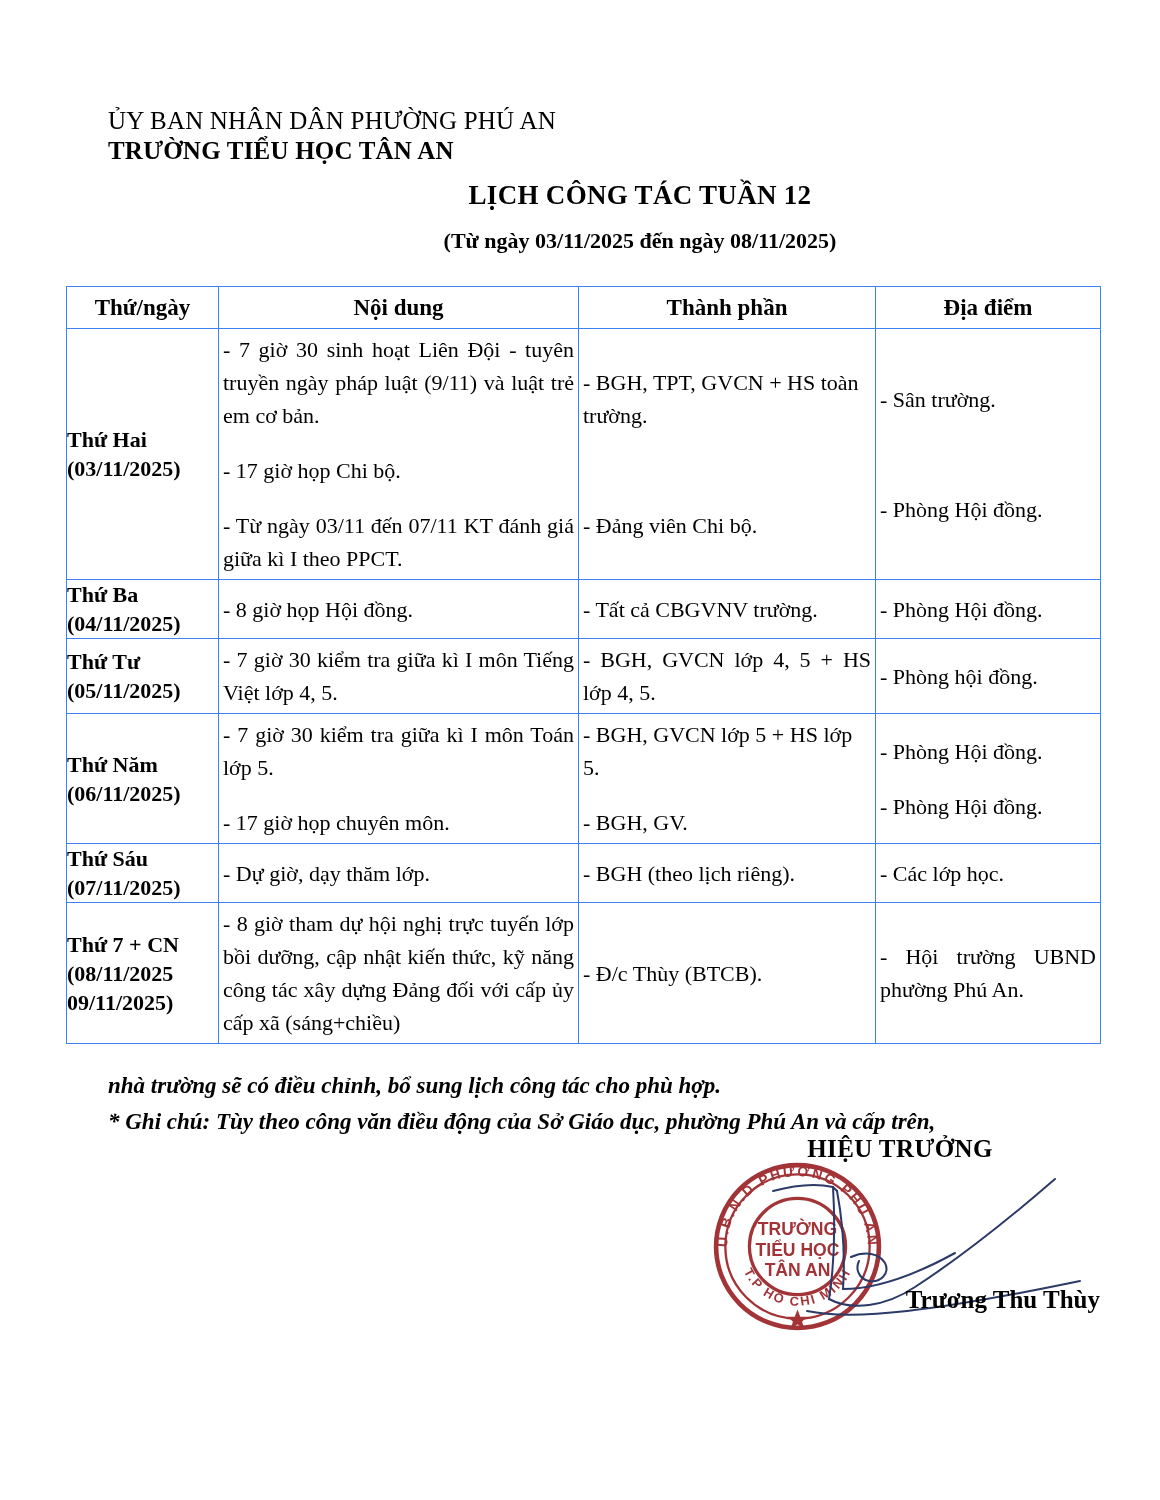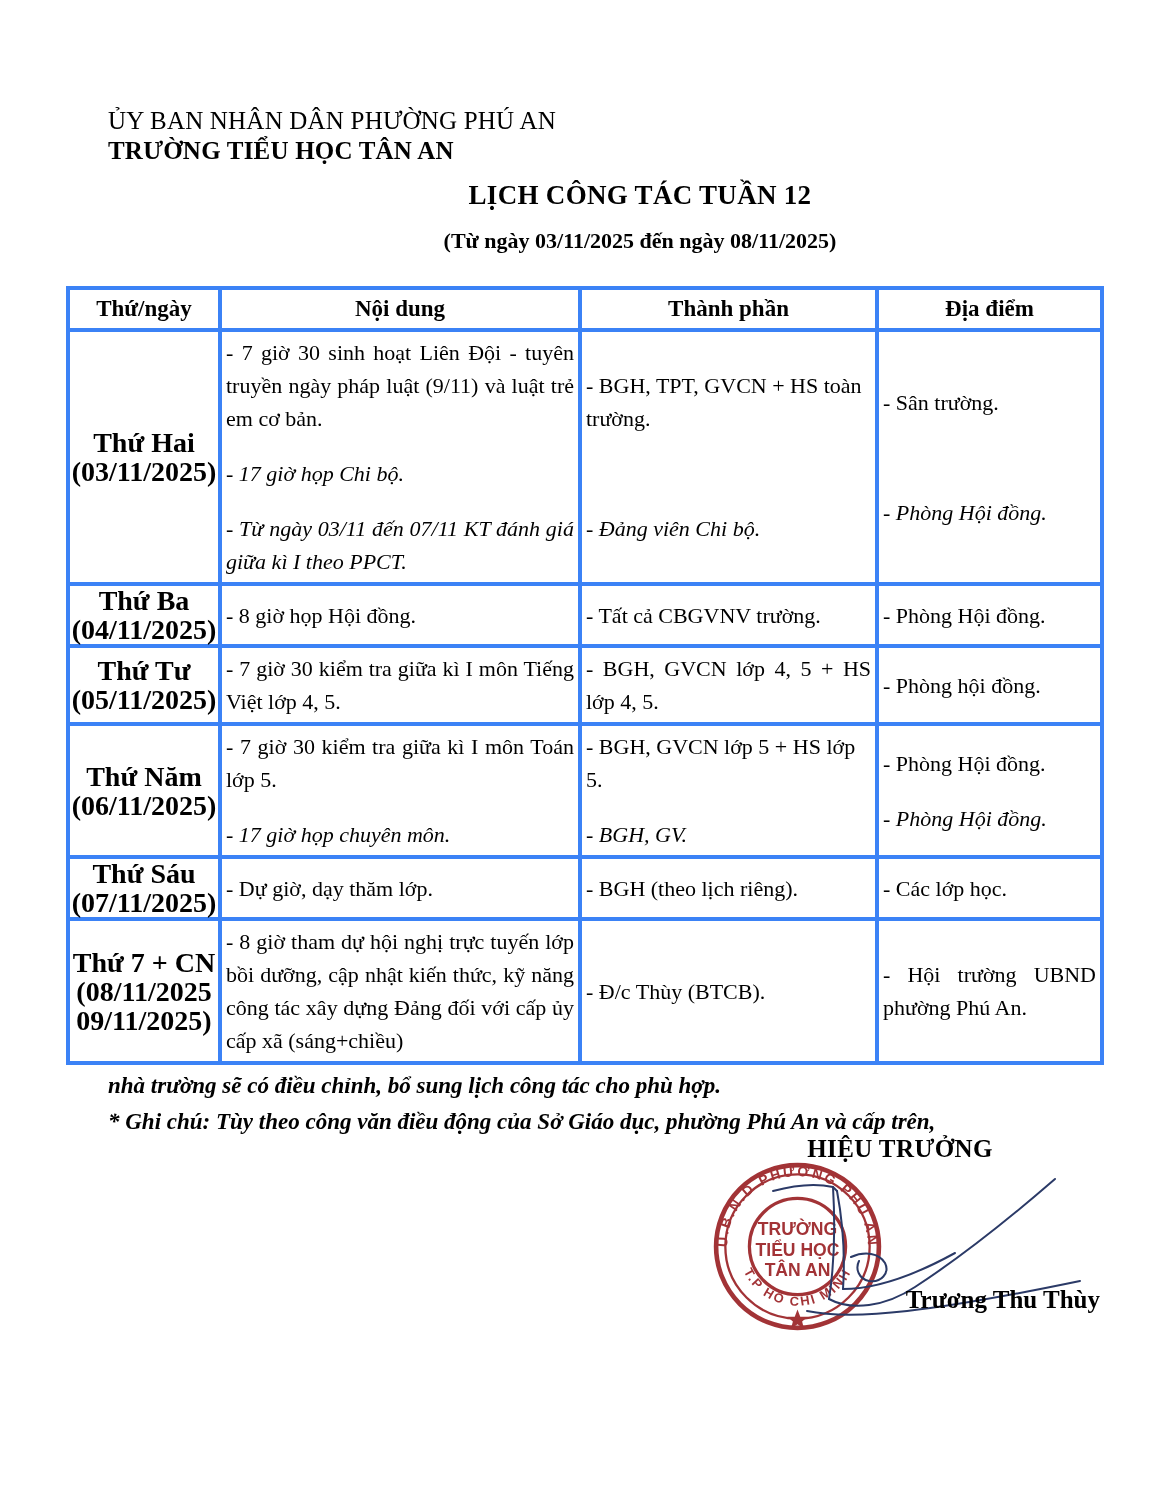--- a/index.html
+++ b/index.html
@@ -81,60 +81,58 @@
     top: 286px;
     width: 1034px;
   }
   table.sched {
     width: 1034px;
     border-collapse: collapse;
     table-layout: fixed;
   }
   table.sched th,
   table.sched td {
-    border: 4px solid #3b82f6;
+    border: 1px solid #3b82f6;
     vertical-align: middle;
     padding: 0;
   }
   col.c-day    { width: 152px; }
   col.c-cont   { width: 360px; }
   col.c-part   { width: 297px; }
   col.c-place  { width: 225px; }
 
   table.sched th {
     text-align: center;
     font-weight: 700;
     font-size: 23px;
     height: 42px;
     padding: 2px 4px;
   }
 
   td.day-cell {
-    text-align: center;
-    font-weight: 700;
-    font-size: 28px;
+    font-weight: 700;
+    font-size: 22px;
     line-height: 29px;
     padding: 4px 2px;
   }
   td.body-cell {
     font-size: 22px;
     line-height: 33px;
     padding: 10px 9px 10px 9px;
     vertical-align: top;
   }
   td.body-cell.justify p {
     text-align: justify;
     text-align-last: left;
   }
   td.body-cell p {
     margin: 4px;
   }
   td.body-cell p + p {
     margin-top: 22px;
-    font-style: italic;
   }
 
   
   p.spacer-1 { visibility: hidden; }
 
   
   .note {
     position: absolute;
     left: 108px;
     top: 1068px;

